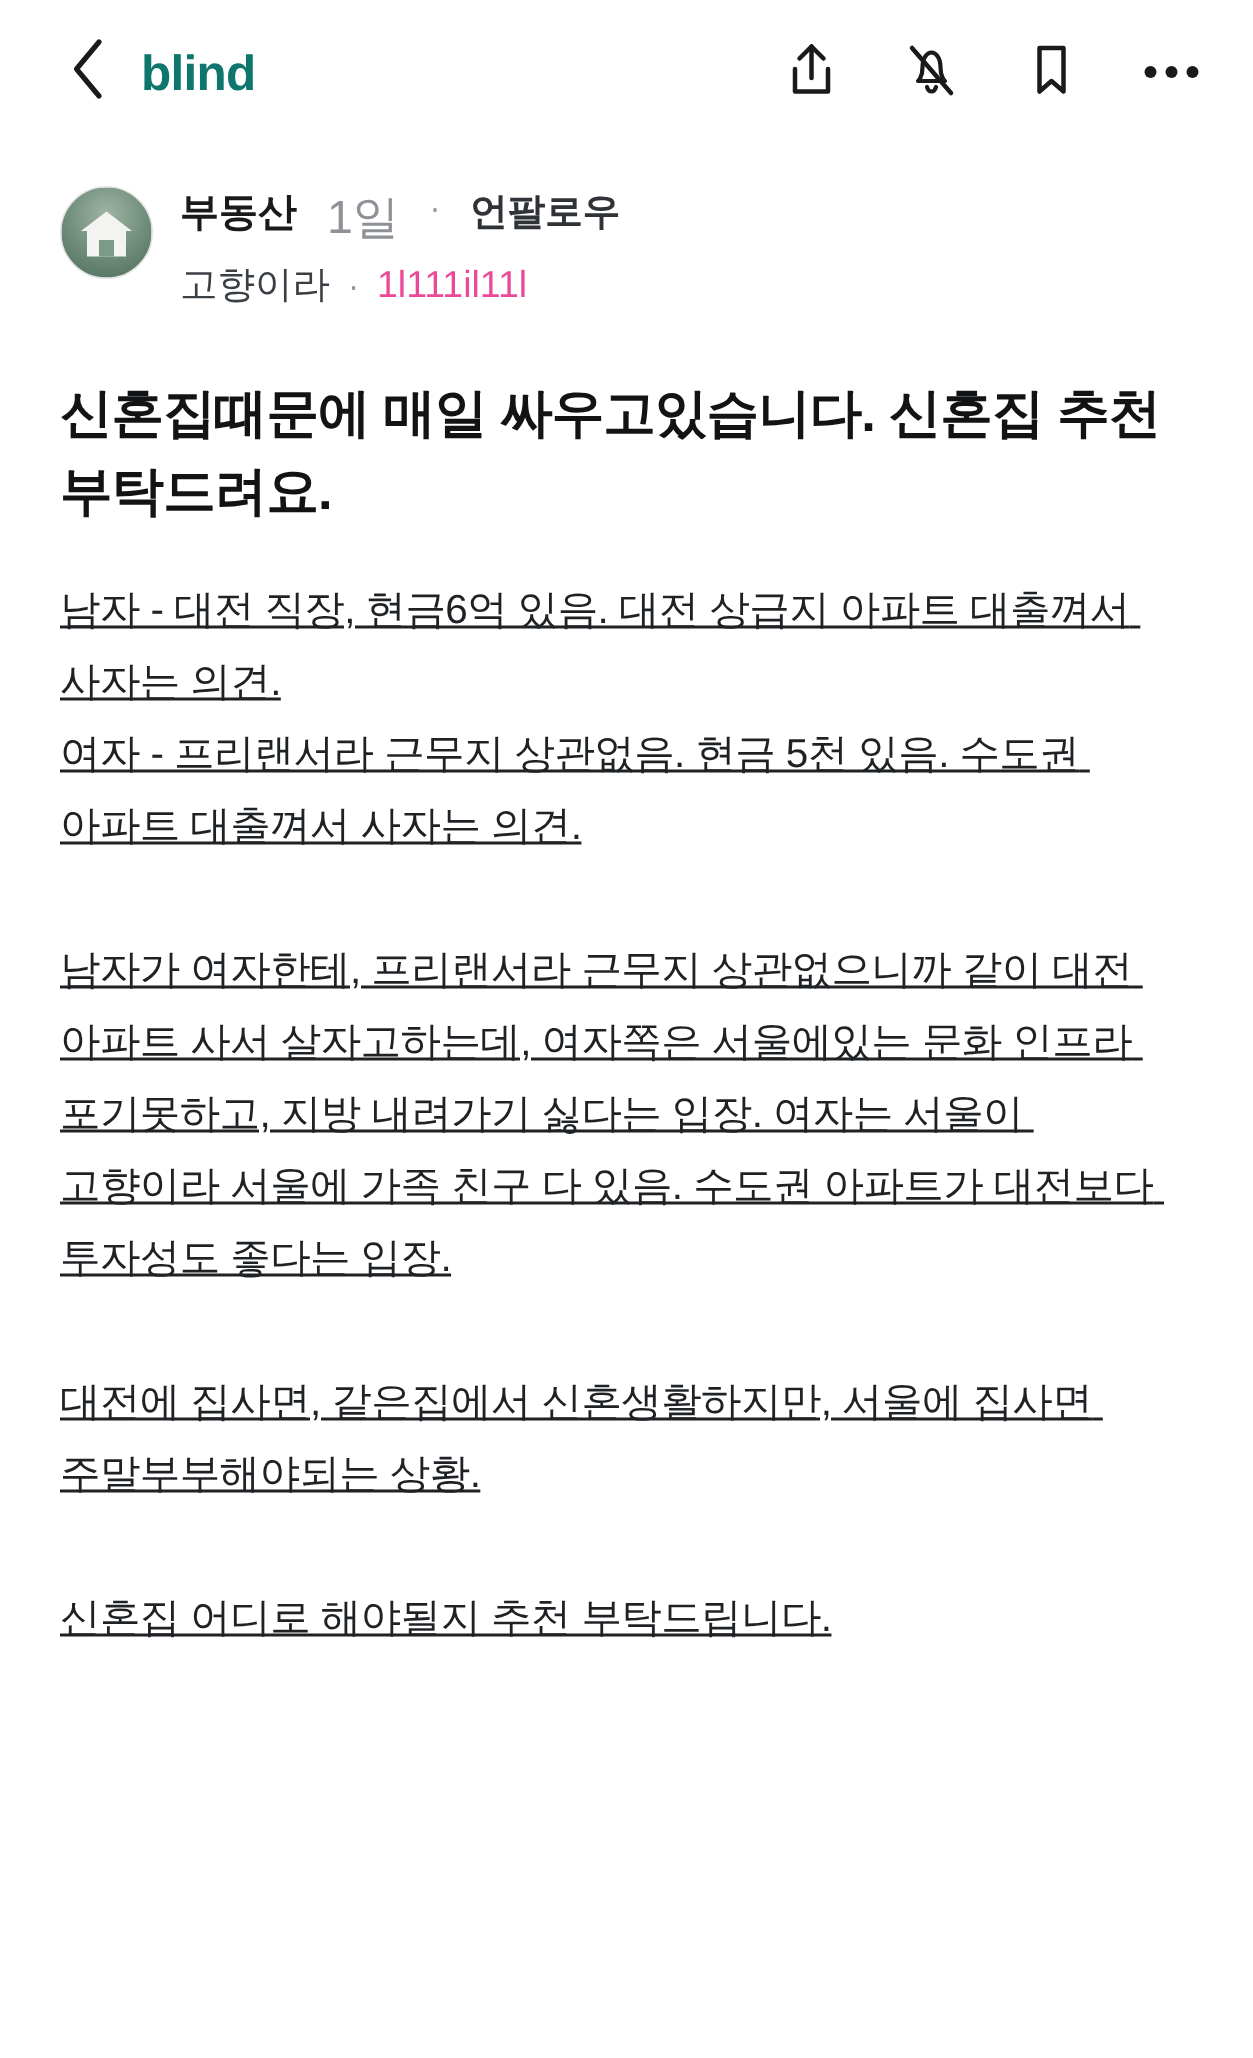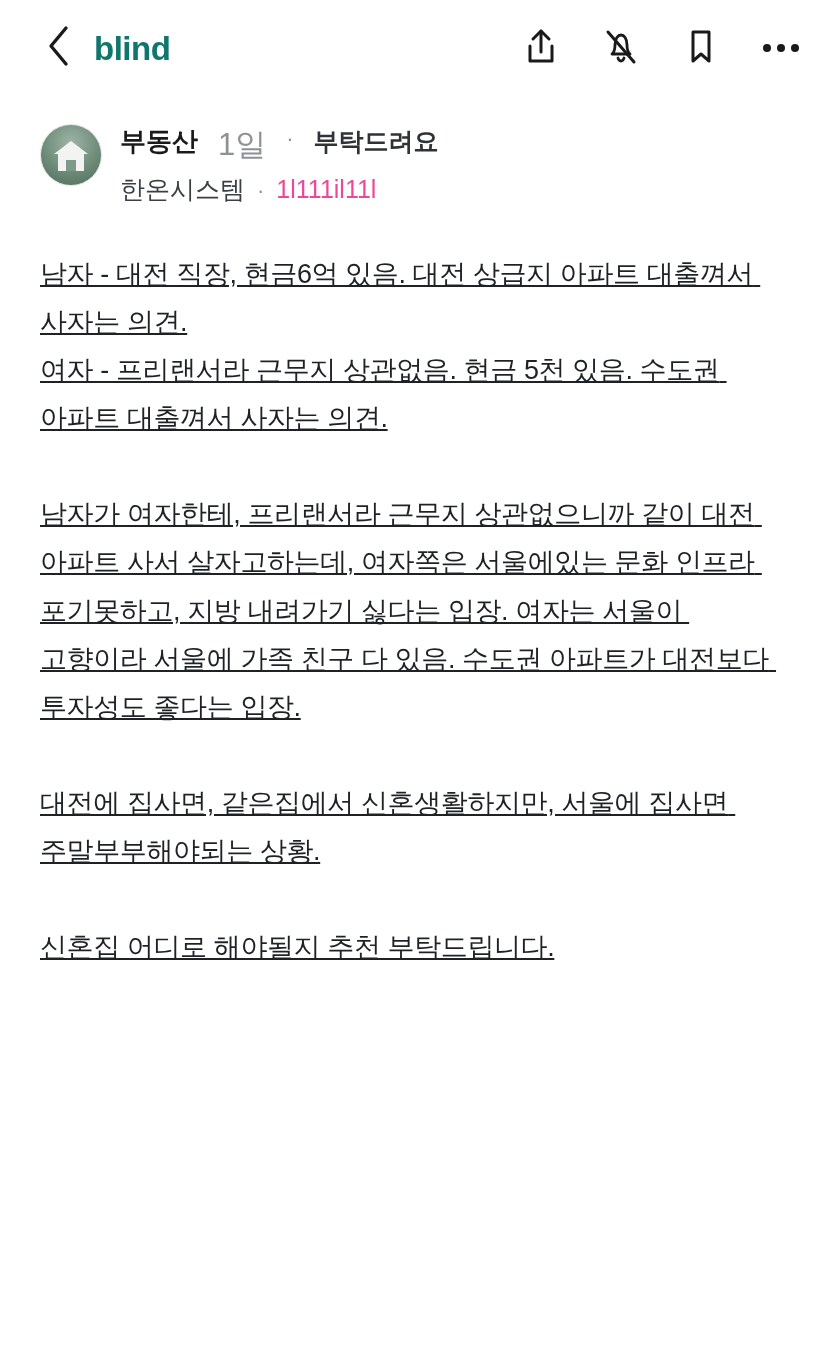--- a/index.html
+++ b/index.html
@@ -247,32 +247,33 @@
       <span class="body"></span>
       <span class="door"></span>
     </span>
   </div>
 
   <div class="author-meta">
     <div class="author-line1">
       <span class="author-name">부동산</span>
       <span class="author-time">1일</span>
       <span class="dot-sep">·</span>
-      <span class="unfollow">부탁드려요</span>
+      <span class="unfollow">언팔로우</span>
     </div>
     <div class="author-line2">
-      <span class="company">한온시스템</span>
+      <span class="company">고향이라</span>
       <span class="dot-sep">·</span>
       <span class="handle">1l111il11l</span>
     </div>
   </div>
 
 </div>
 
 <div class="post">
+  <h1 class="post-title">신혼집때문에 매일 싸우고있습니다. 신혼집 추천 부탁드려요.</h1>
   <p class="post-body">남자 - 대전 직장, 현금6억 있음. 대전 상급지 아파트 대출껴서 사자는 의견.
 여자 - 프리랜서라 근무지 상관없음. 현금 5천 있음. 수도권 아파트 대출껴서 사자는 의견.
 
 남자가 여자한테, 프리랜서라 근무지 상관없으니까 같이 대전 아파트 사서 살자고하는데, 여자쪽은 서울에있는 문화 인프라 포기못하고, 지방 내려가기 싫다는 입장. 여자는 서울이 고향이라 서울에 가족 친구 다 있음. 수도권 아파트가 대전보다 투자성도 좋다는 입장.
 
 대전에 집사면, 같은집에서 신혼생활하지만, 서울에 집사면 주말부부해야되는 상황.
 
 신혼집 어디로 해야될지 추천 부탁드립니다.</p>
 </div>
 

